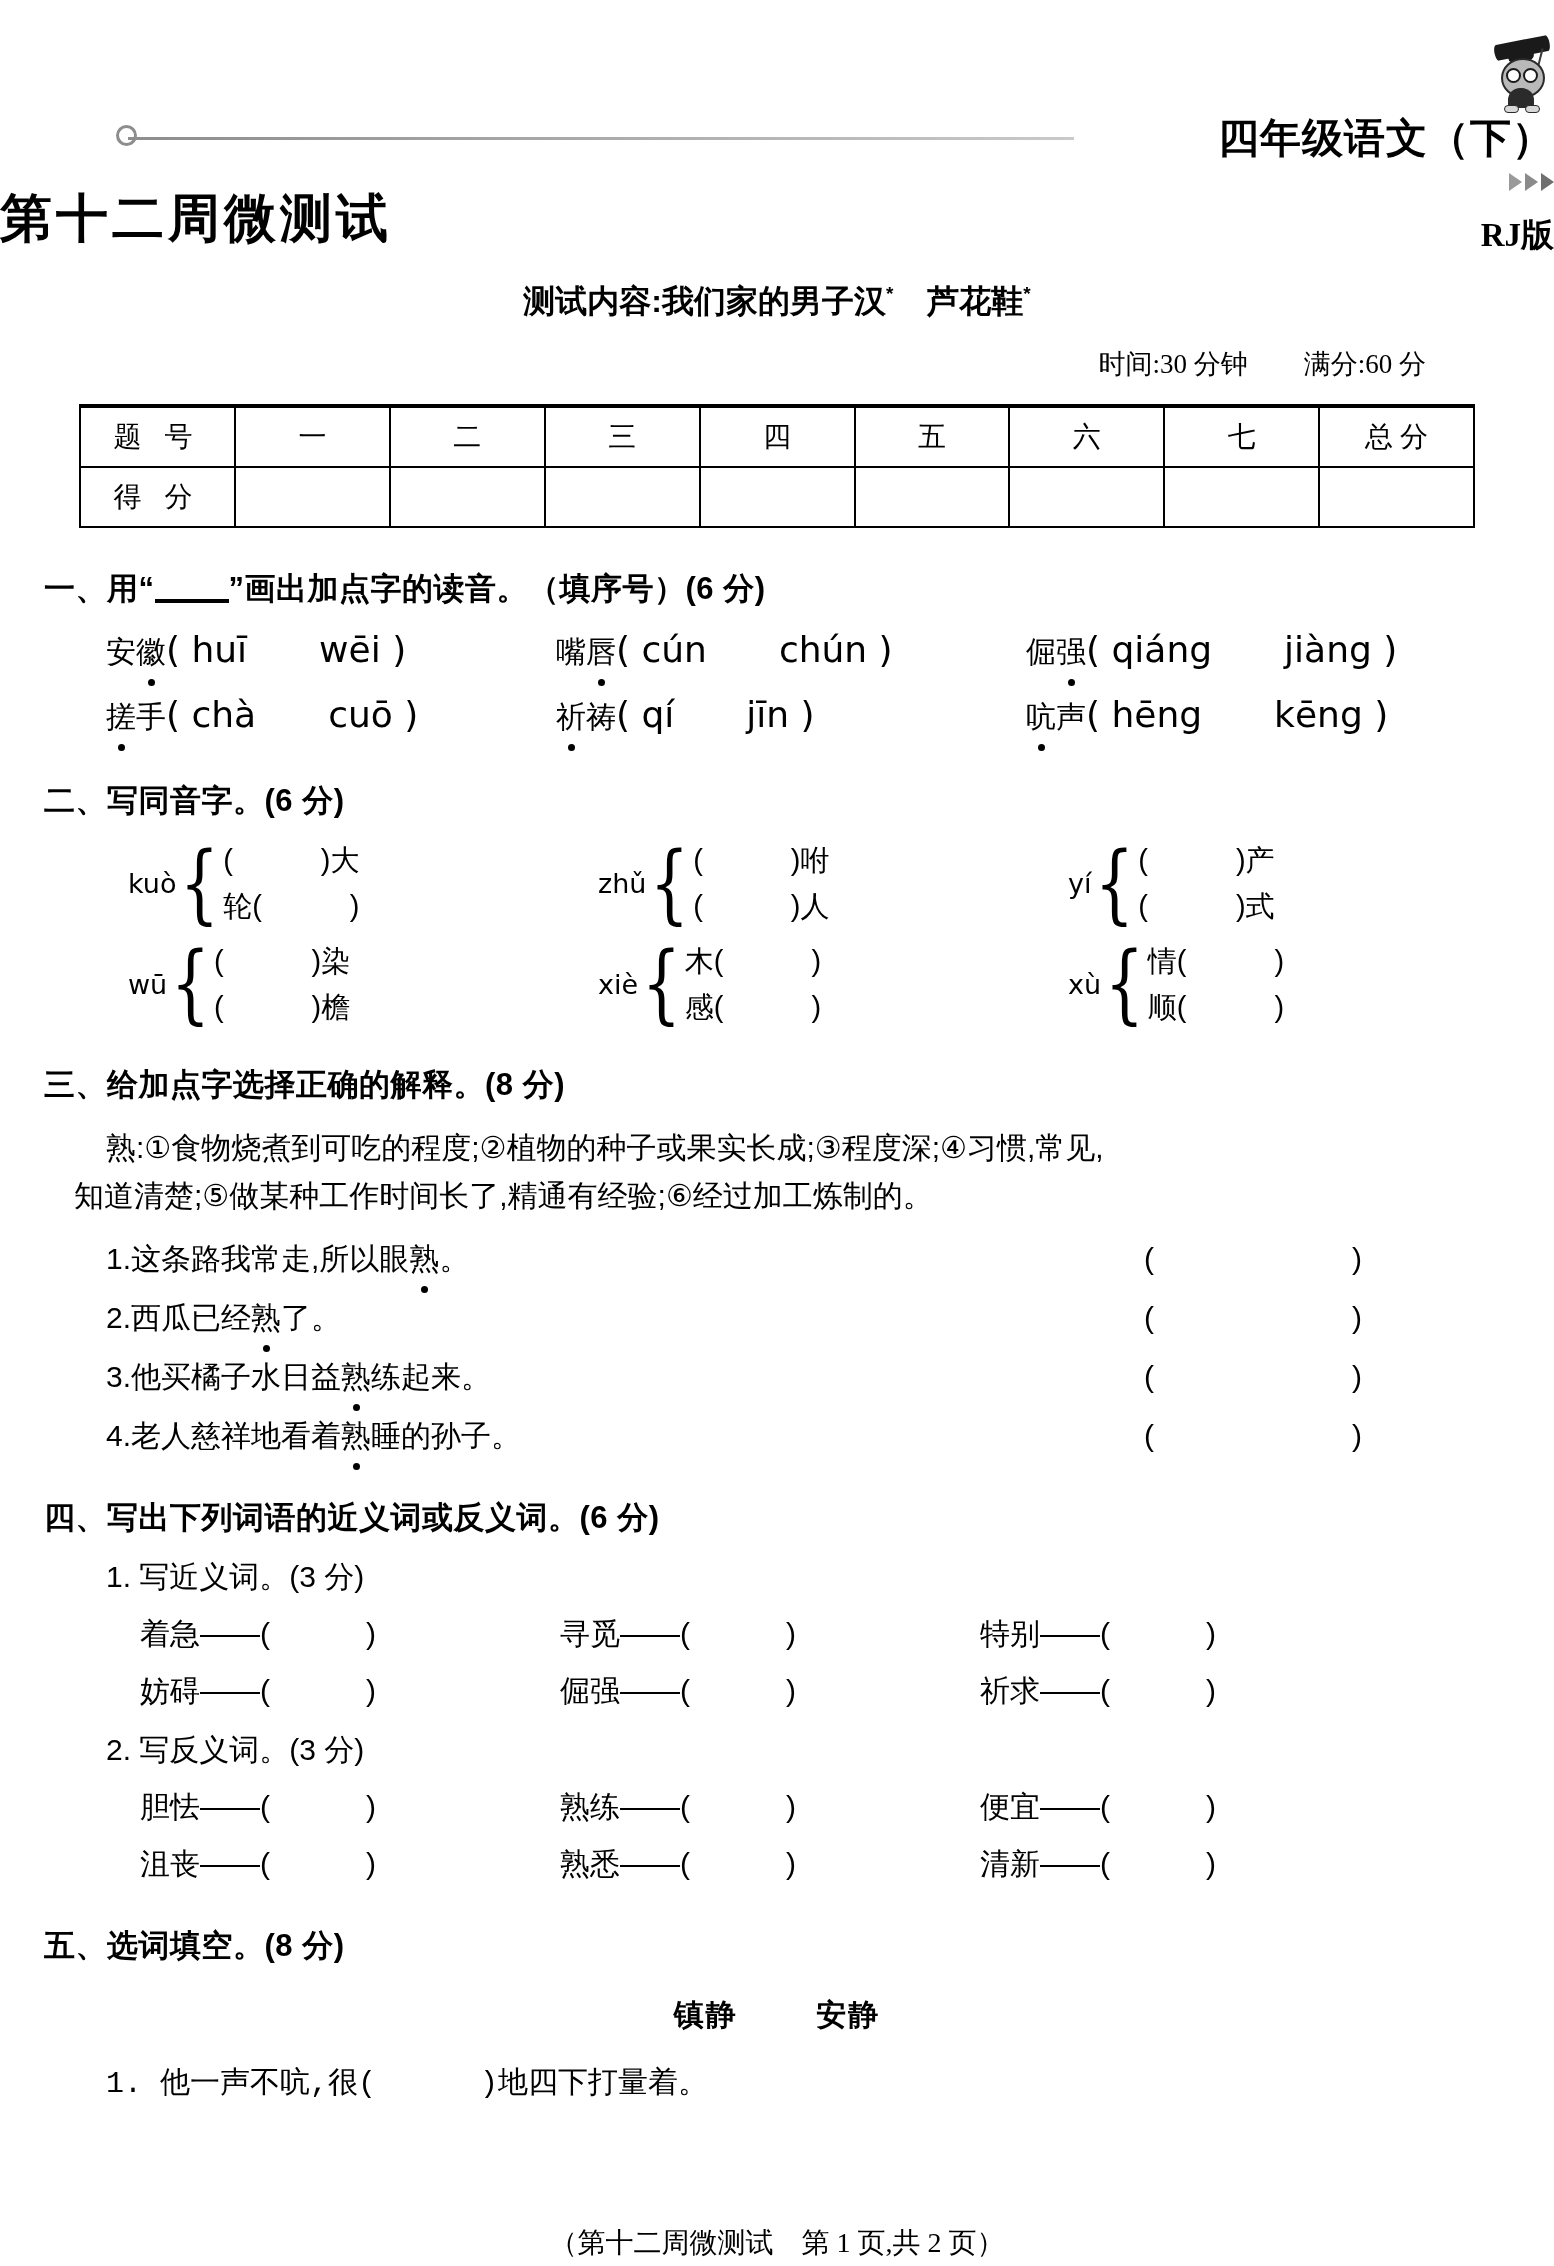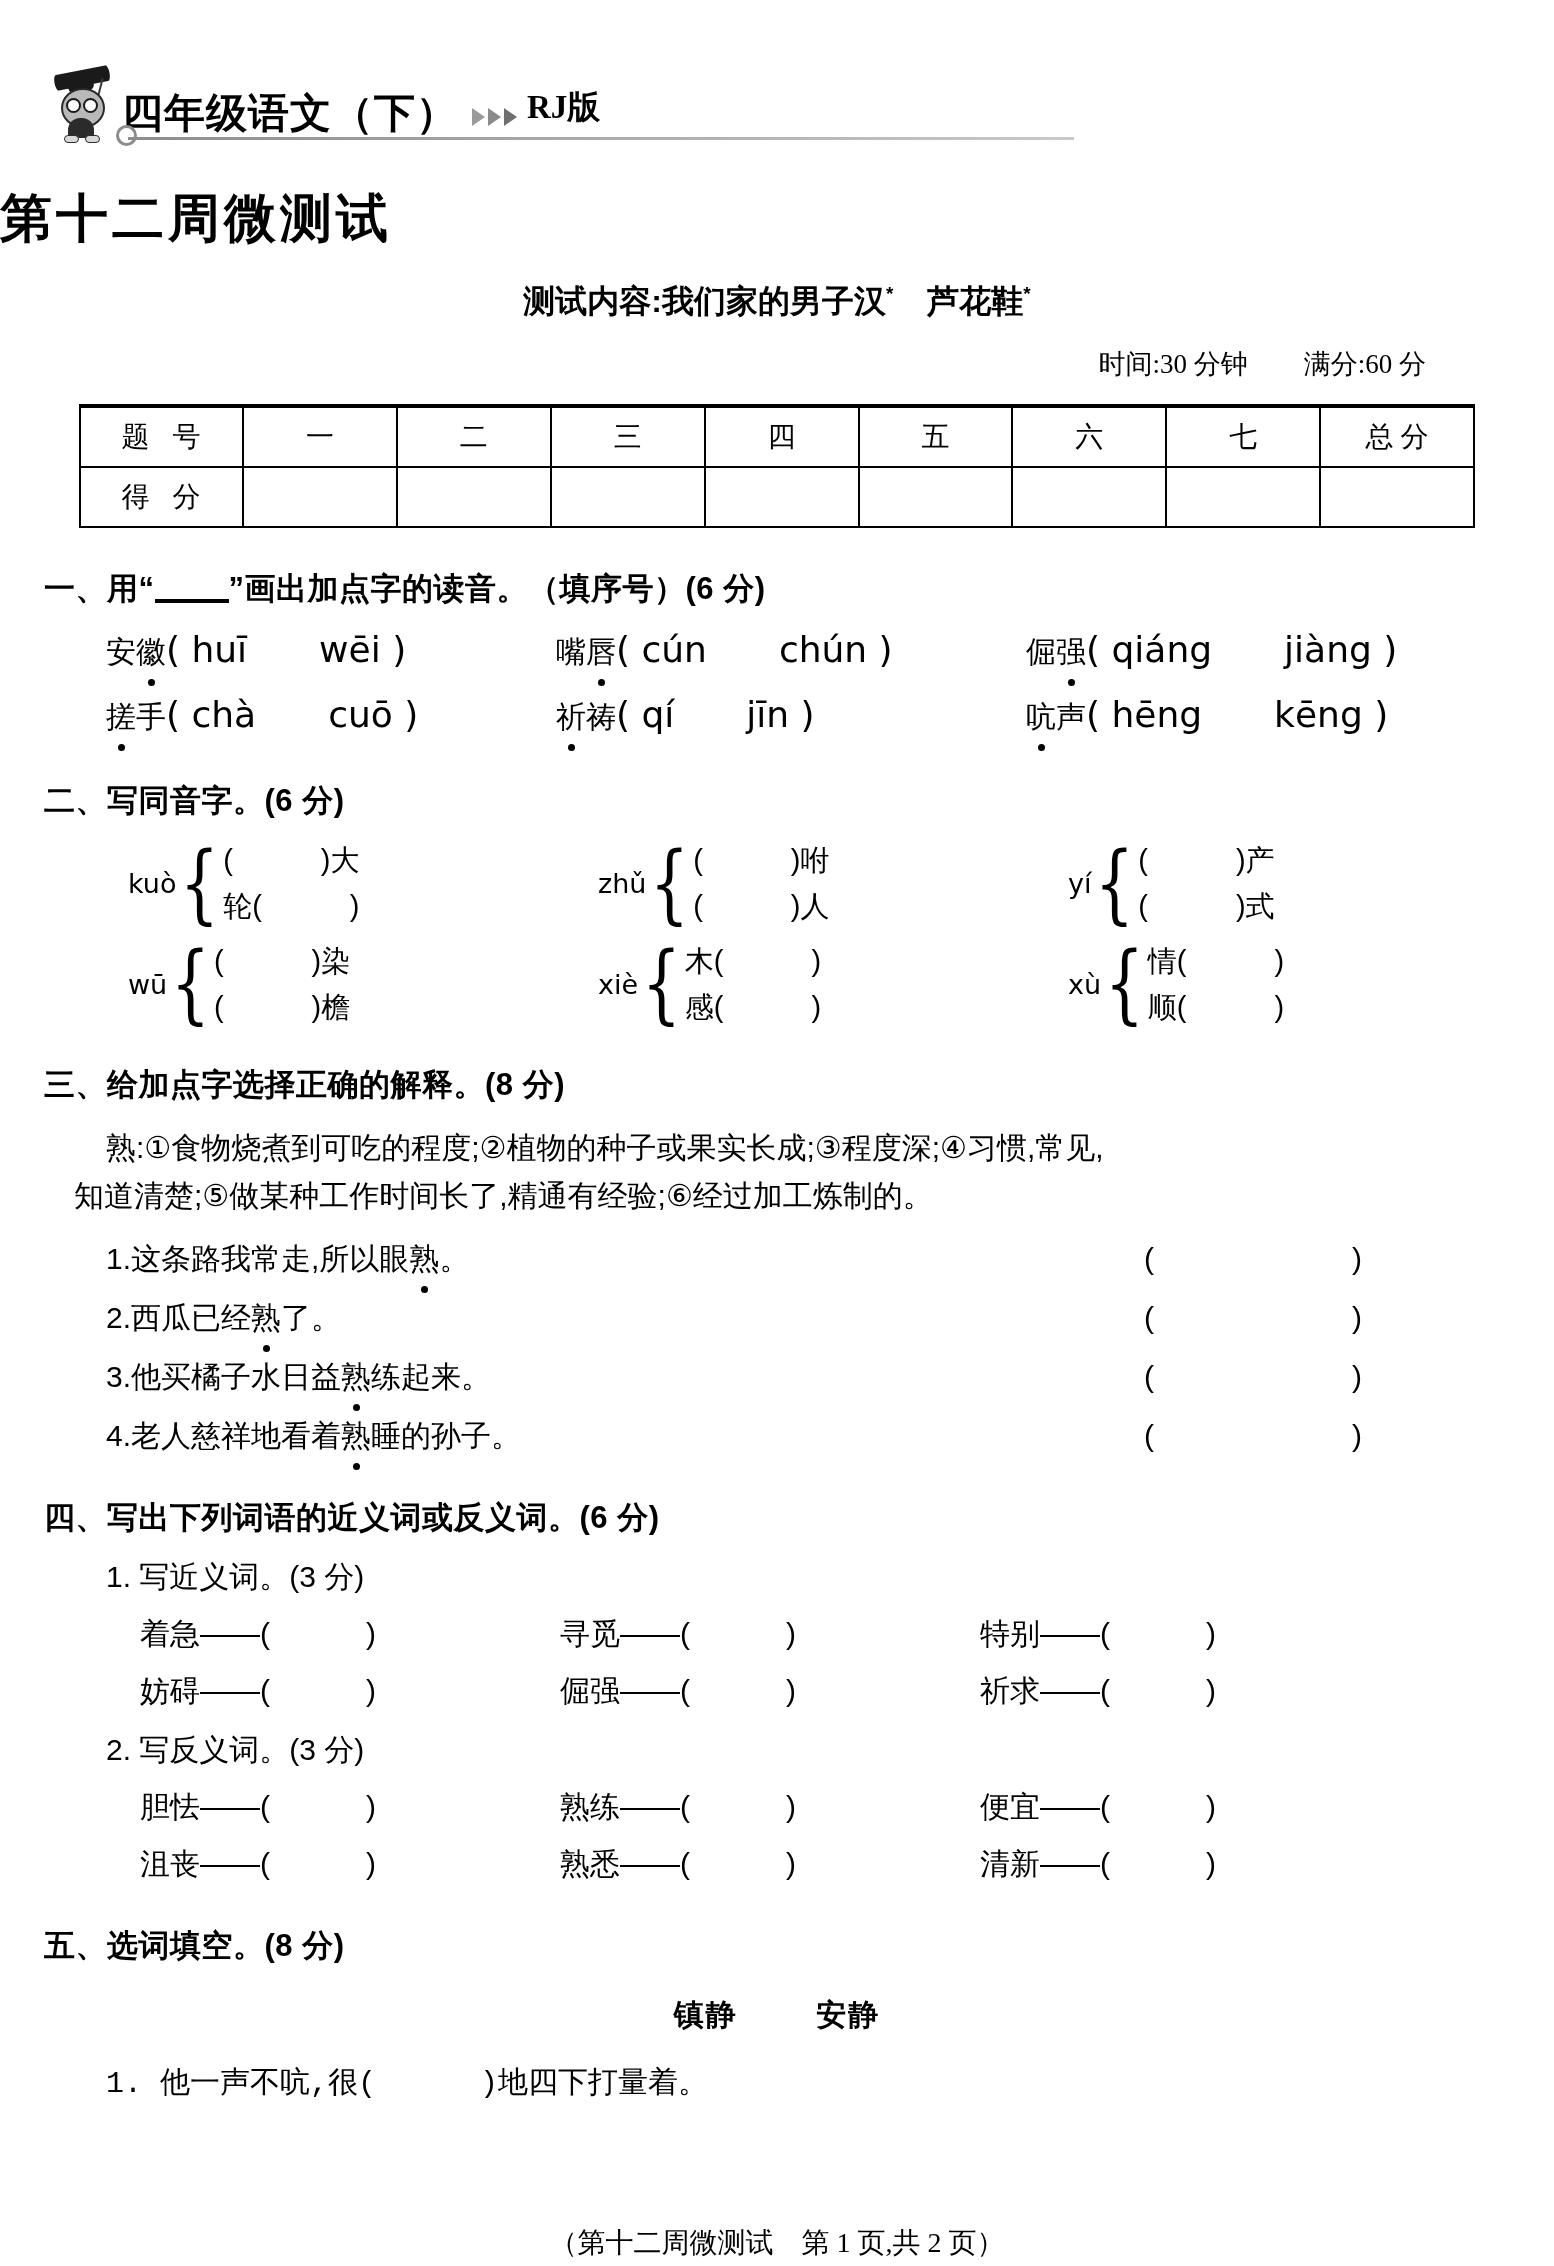--- a/index.html
+++ b/index.html
@@ -24,20 +24,21 @@
   }
 
   
   .header {
     position: relative;
     height: 110px;
     margin: 38px 0 0 0;
     padding-left: 52px;
     display: flex;
     align-items: flex-end;
+    flex-direction: column;
   }
   .mascot {
     width: 62px;
     height: 74px;
     position: relative;
     flex: 0 0 auto;
     margin-bottom: 6px;
   }
   .mascot .cap {
     position: absolute;
@@ -188,21 +189,21 @@
     border: 2px solid #000;
     height: 56px;
     text-align: center;
     vertical-align: middle;
     font-size: 28px;
     font-family: "Liberation Serif", "DejaVu Serif", serif;
   }
   .score-table td.lbl {
     width: 152px;
     letter-spacing: 8px;
-    padding-left: 8px;
+    padding-left: 0;
     margin-left: 9px;
   }
   .score-table tr:first-child td { border-top-width: 4px; }
 
   
   .sec-head {
     font-size: 31px;
     font-weight: 700;
     margin: 40px 0 0 44px;
     font-family: "Liberation Sans", "DejaVu Sans", sans-serif;

